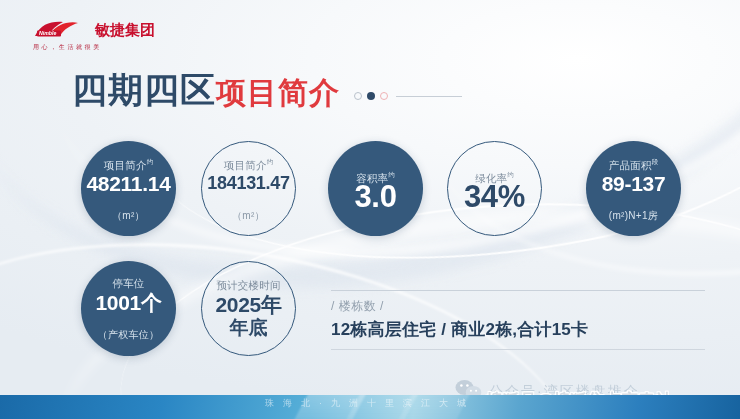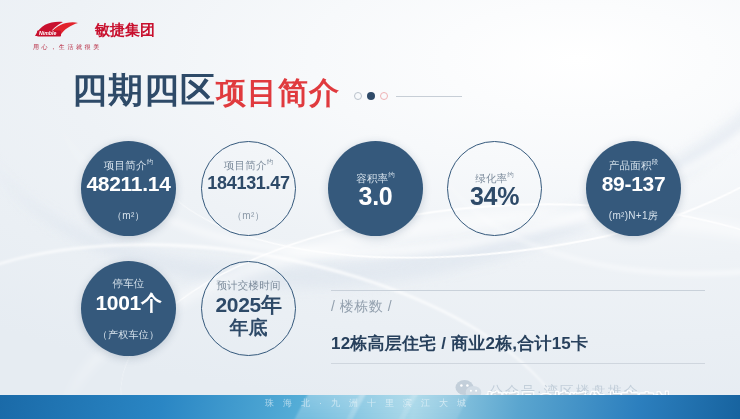--- a/index.html
+++ b/index.html
@@ -111,37 +111,37 @@
   .c-label{
     font-size:10.5px;line-height:13px;letter-spacing:0.2px;white-space:nowrap;
   }
   .circle.filled .c-label{color:#d6e2ec;}
   .circle.outlined .c-label{color:#7d8c9c;}
   .c-label .sup{font-size:6.5px;vertical-align:super;letter-spacing:0;}
   .c-value{
     font-size:21px;font-weight:bold;line-height:25px;letter-spacing:-0.3px;white-space:nowrap;
   }
   .c-value.small{font-size:18px;}
-  .c-value.big{font-size:25px;}
+  .c-value.big{font-size:31px;}
   .c-unit{
     font-size:10px;line-height:13px;letter-spacing:0.3px;white-space:nowrap;margin-top:13px;
   }
   .circle.filled .c-unit{color:#d6e2ec;}
   .circle.outlined .c-unit{color:#8a98a7;}
   .c-value2{
     font-size:19px;font-weight:bold;line-height:22px;white-space:nowrap;
   }
 
   
   .buildings{position:absolute;left:331px;top:290px;width:374px;}
   .bld-line{height:1px;background:#c9d1da;width:100%;}
   .bld-line.bottom{background:#cfd6de;}
   .bld-label{
-    font-size:14px;color:#93a0ae;letter-spacing:0.5px;
-    margin:7px 0 16px 0;white-space:nowrap;
+    font-size:12px;color:#93a0ae;letter-spacing:0.5px;
+    margin:7px 0 3px 0;white-space:nowrap;
   }
   .bld-value{
     font-size:17px;font-weight:bold;color:#27405c;letter-spacing:0.2px;
     white-space:nowrap;margin-bottom:8px;
   }
 
   
   .wm-wechat{
     position:absolute;left:455px;top:379px;display:flex;align-items:center;gap:7px;
   }

